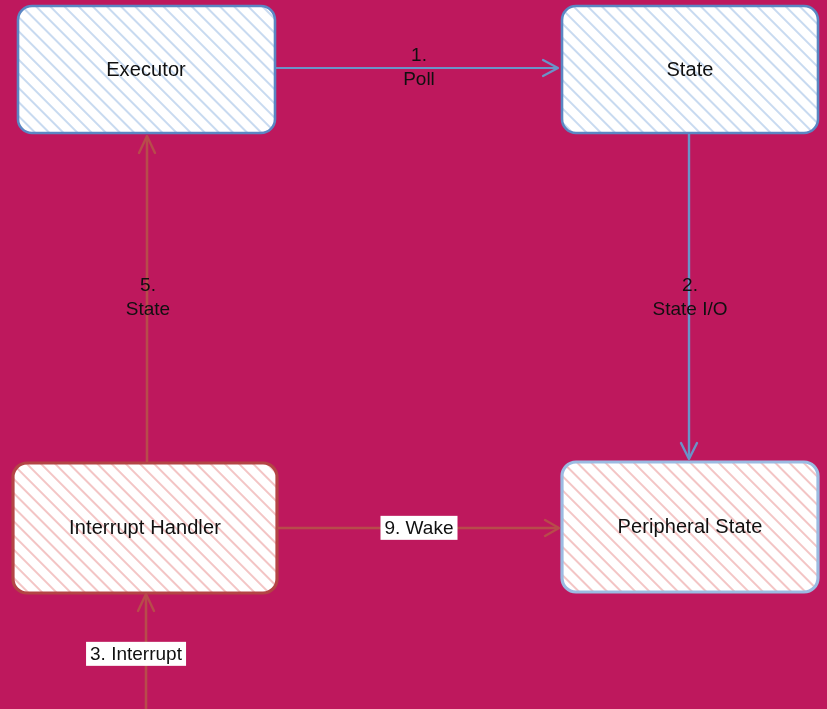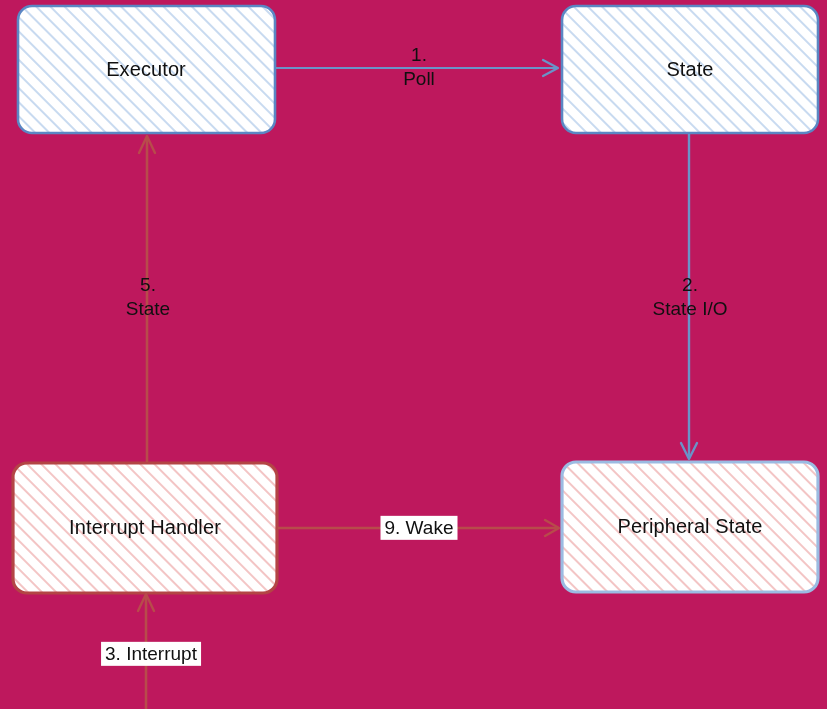--- a/index.html
+++ b/index.html
@@ -125,21 +125,21 @@
   <div class="edge-label" style="left:419px; top:67px;">
     <span class="lbl-line">1.</span>
     <span class="lbl-line">Poll</span>
   </div>
 
   <div class="edge-label" style="left:690px; top:297px;">
     <span class="lbl-line">2.</span>
     <span class="lbl-line">State I/O</span>
   </div>
 
-  <div class="edge-label single" style="left:151px; top:654px;">
+  <div class="edge-label single" style="left:136px; top:654px;">
     <span class="lbl-line">3. Interrupt</span>
   </div>
 
   <div class="edge-label single" style="left:419px; top:528px;">
     <span class="lbl-line">9. Wake</span>
   </div>
 
   <div class="edge-label" style="left:148px; top:297px;">
     <span class="lbl-line">5.</span>
     <span class="lbl-line">State</span>

